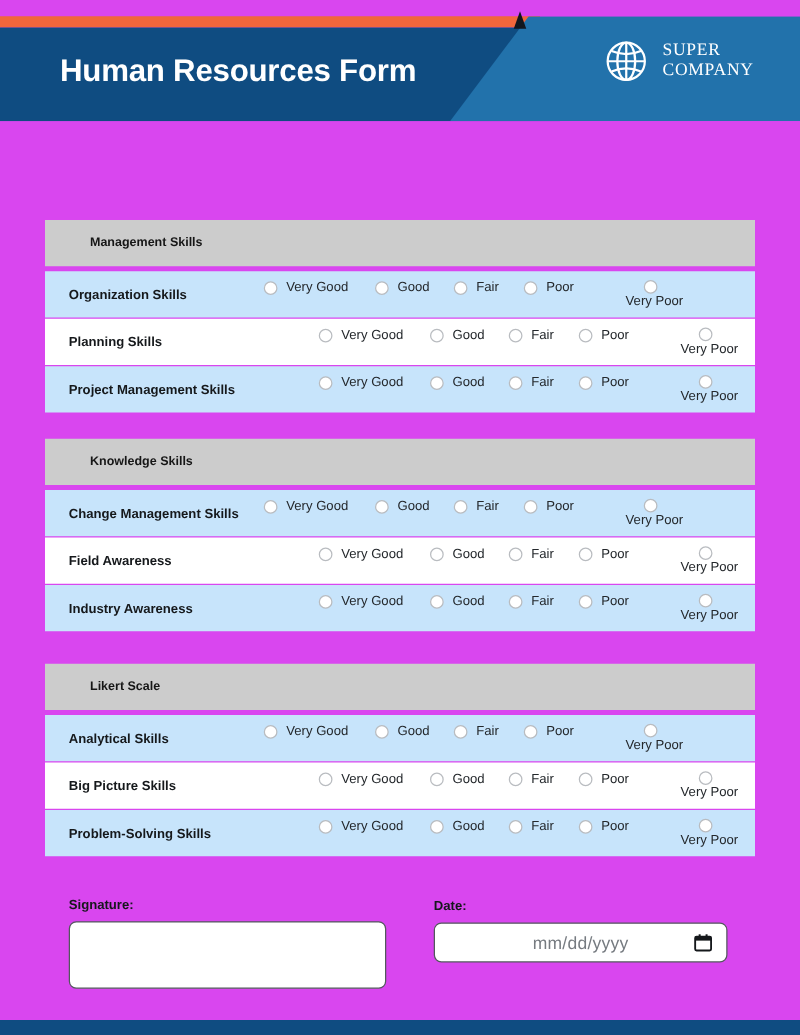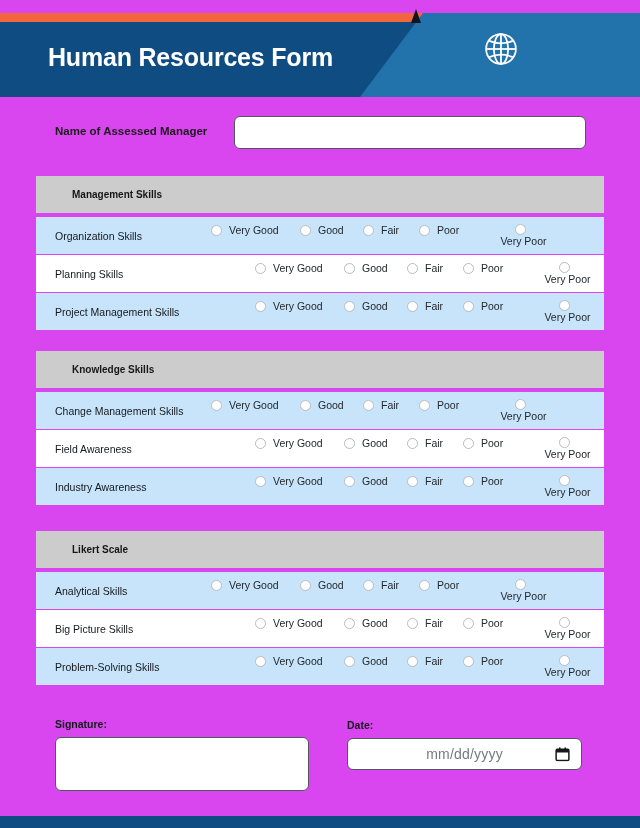--- a/index.html
+++ b/index.html
@@ -139,21 +139,21 @@
     padding-left: 19px;
     background: #ffffff;
   }
   .rate-row.alt { background: #c7e4fb; }
   .rate-row + .rate-row { margin-top: 1px; gap: 44px; }
 
   .rate-label {
     width: 156px;
     flex: none;
     font-size: 10.5px;
-    font-weight: normal;
+    font-weight: bold;
     color: #15181b;
     white-space: nowrap;
   }
   .options { display: flex; align-items: flex-start; }
   .opt { display: flex; align-items: center; flex: none; }
   .opt .radio {
     width: 11px; height: 11px;
     border-radius: 50%;
     border: 1px solid #b9bcc0;
     background: #ffffff;
@@ -237,27 +237,27 @@
 
     <div class="logo-wrap">
       <svg class="logo-globe" viewBox="0 0 40 40">
         <circle cx="20" cy="20" r="17.5" fill="none" stroke="#ffffff" stroke-width="2.1"></circle>
         <ellipse cx="20" cy="20" rx="8.4" ry="17.5" fill="none" stroke="#ffffff" stroke-width="2.1"></ellipse>
         <line x1="2.5" y1="20" x2="37.5" y2="20" stroke="#ffffff" stroke-width="2.1"></line>
         <path d="M6.2 10.4 Q20 16.2 33.8 10.4" fill="none" stroke="#ffffff" stroke-width="2.1"></path>
         <path d="M6.2 29.6 Q20 23.8 33.8 29.6" fill="none" stroke="#ffffff" stroke-width="2.1"></path>
         <line x1="20" y1="2.5" x2="20" y2="37.5" stroke="#ffffff" stroke-width="2.1"></line>
       </svg>
+      <div class="logo-text">
+        <span class="logo-line">SUPER</span>
+        <span class="logo-line">COMPANY</span>
+      </div>
     </div>
   </div>
 
-  <div class="name-row">
-    <span class="name-label">Name of Assessed Manager</span>
-    <input class="name-input" type="text" placeholder="" style="">
-  </div>
 
   <div id="sections-host">
       <div class="section" style="top: 176px;">
         <div class="section-header">Management Skills</div>
         <div class="rows">
           <div class="rate-row alt">
             <div class="rate-label">Organization Skills</div>
             <div class="options">
               <label class="opt o0">
                 <span class="radio"></span>

